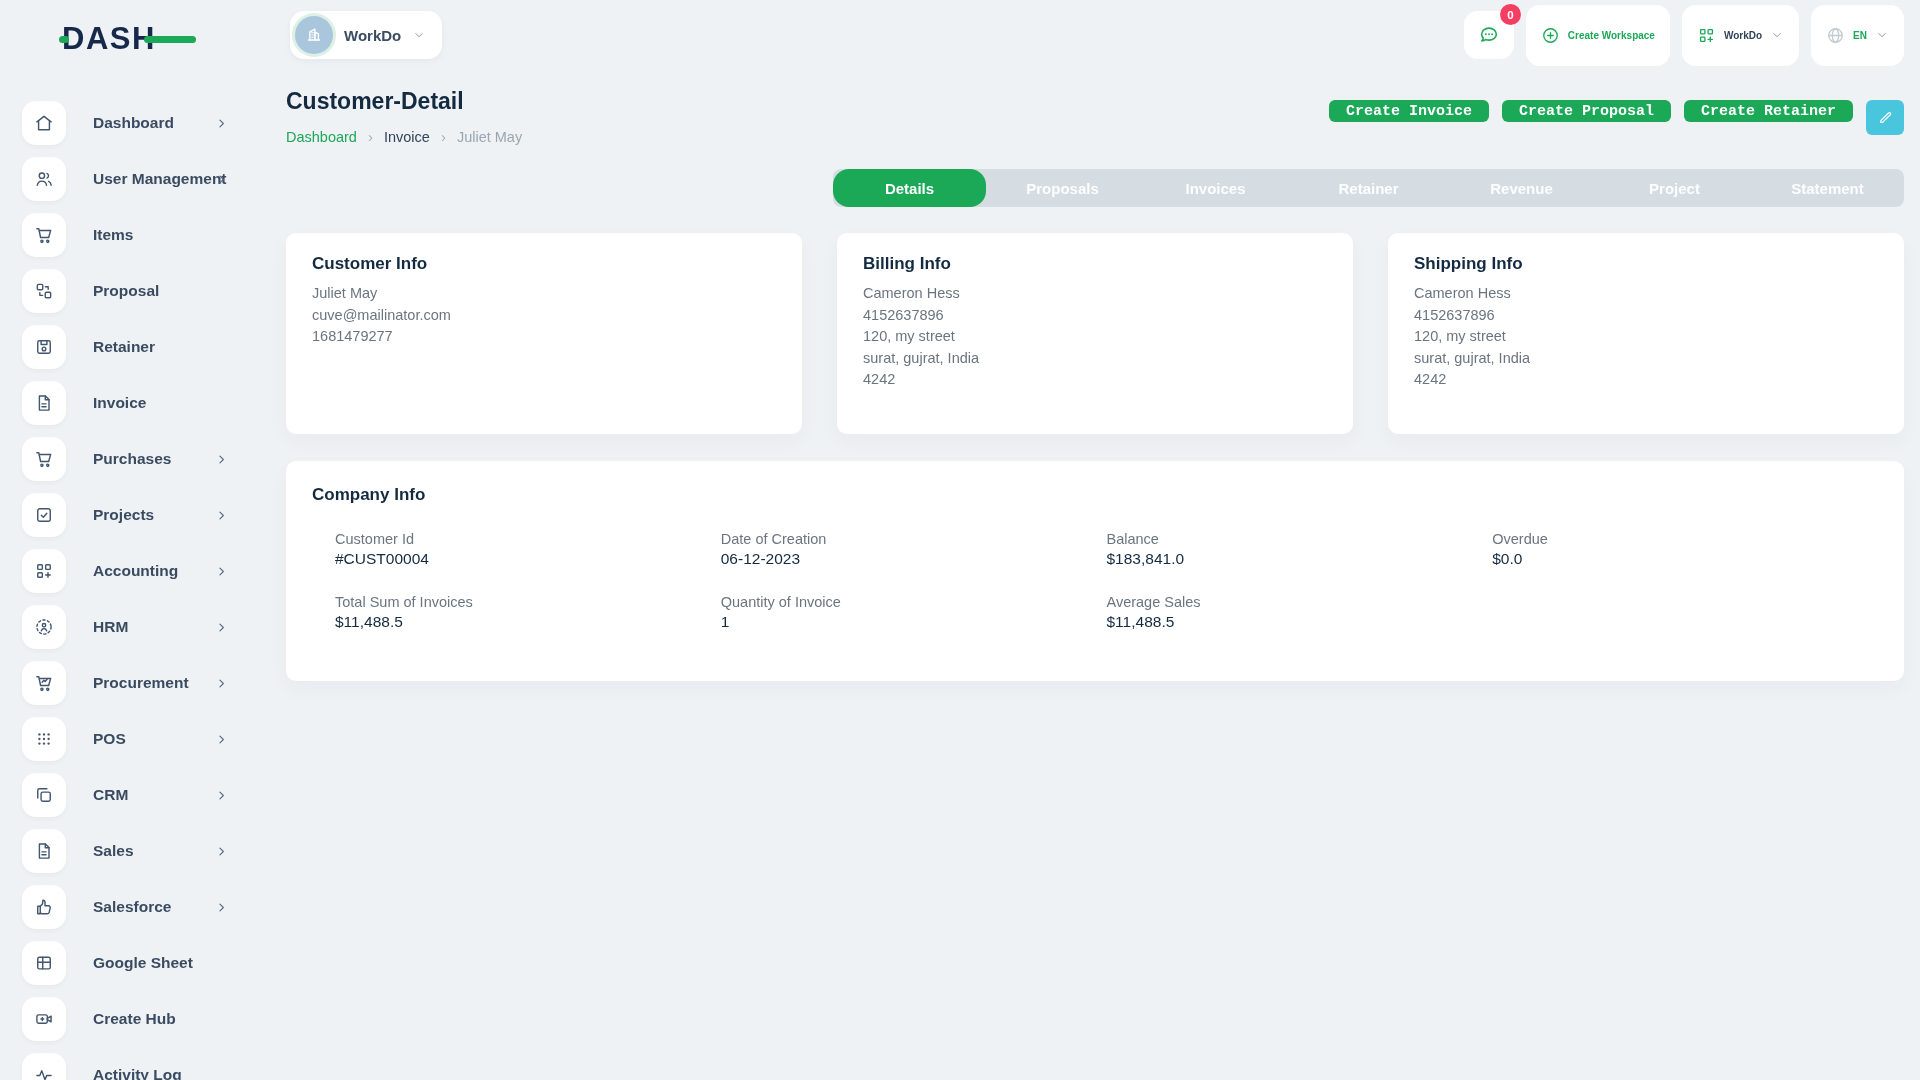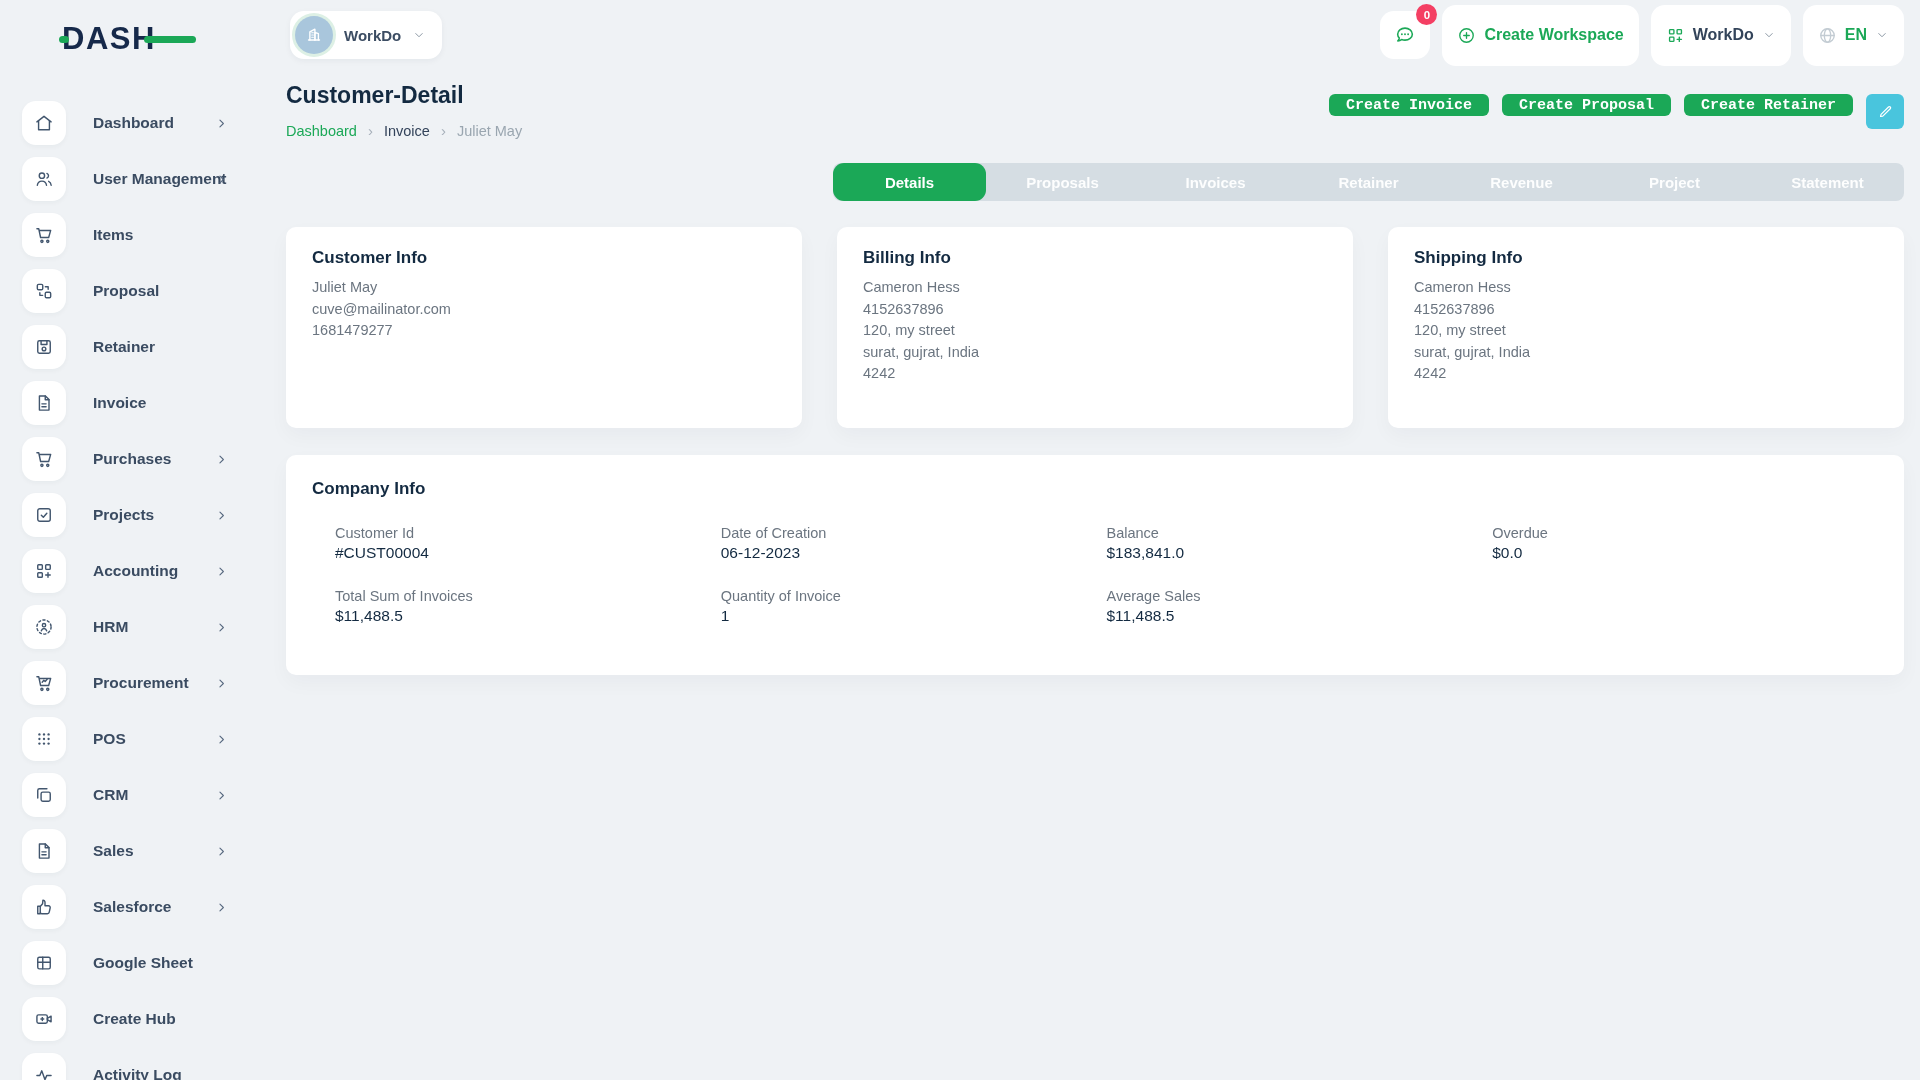--- a/index.html
+++ b/index.html
@@ -28,60 +28,60 @@
   .chev svg{width:14px;height:14px;}
 
   .top-right{position:absolute;right:16px;top:11px;display:flex;gap:12px;align-items:center;height:48px;}
   .chat-btn{position:relative;width:50px;height:48px;background:#fff;border-radius:14px;
     display:flex;align-items:center;justify-content:center;color:var(--primary-green,#1ba857);}
   .chat-btn svg{width:22px;height:22px;}
   .badge{position:absolute;top:-7px;right:-7px;min-width:21px;height:21px;border-radius:11px;
     background:var(--badge-pink,#f43f63);color:#fff;font-size:11.5px;font-weight:700;
     display:flex;align-items:center;justify-content:center;}
   .pill{height:61px;background:#fff;border-radius:14px;display:flex;align-items:center;gap:8px;
-    padding:0 15px;font-size:16px;font-weight:700;}
+    padding:0 15px;font-size:10px;font-weight:700;}
   .pill .ico{display:flex;}
   .pill .ico svg{width:19px;height:19px;}
   .create-ws{color:var(--primary-green,#1ba857);}
   .workdo-menu .ico{color:var(--primary-green,#1ba857);}
   .workdo-menu .lbl{color:#33445a;}
   .lang .globe{color:#c3ccd3;}
   .lang .code{color:var(--primary-green,#1ba857);}
 
   
   .sidebar{position:absolute;left:0;top:70px;bottom:0;width:260px;padding-top:25px;box-sizing:border-box;overflow:hidden;}
   .side-item{display:flex;align-items:center;height:56px;padding-left:22px;cursor:pointer;position:relative;}
   .icon-box{width:44px;height:44px;background:#fff;border-radius:14px;display:flex;align-items:center;
     justify-content:center;color:#42566e;box-shadow:0 2px 5px rgba(20,40,60,.04);flex:none;}
   .icon-box svg{width:20px;height:20px;}
   .side-label{margin-left:27px;font-size:15.5px;font-weight:600;color:#3a4b61;}
   .side-chev{position:absolute;left:214px;color:#55677e;display:flex;}
   .side-chev svg{width:15px;height:15px;}
 
   
   .main{position:absolute;left:286px;top:70px;right:16px;}
-  .page-head{display:flex;justify-content:space-between;align-items:flex-start;margin-top:12px;}
+  .page-head{display:flex;justify-content:space-between;align-items:flex-start;margin-top:18px;}
   h1{margin:0;font-size:23px;font-weight:700;color:#132a41;}
   .breadcrumb{display:flex;align-items:center;gap:11px;margin-top:13px;font-size:14.5px;}
   .bc-link{color:var(--primary-green,#1ba857);cursor:pointer;}
   .bc-plain{color:#33435a;cursor:pointer;}
   .bc-muted{color:#9aa6b0;}
   .bc-sep{color:#a7b0ba;font-size:15px;}
 
   .actions{display:flex;gap:13px;margin-top:12px;}
   .btn-primary{height:22px;padding:0 17px;border-radius:6px;background:var(--primary-green,#1ba857);
     color:#fff;font-size:15px;font-weight:600;font-family:Liberation Mono, monospace;}
   .edit-btn{width:38px;height:35px;border-radius:6px;background:var(--edit-cyan,#49c5dd);color:#fff;
     display:flex;align-items:center;justify-content:center;}
   .edit-btn svg{width:17px;height:17px;}
 
   .tabs-row{display:flex;justify-content:flex-end;margin-top:24px;}
   .tabs{width:1071px;background:var(--tab-inactive-bg,#d5dde3);border-radius:8px;display:flex;}
   .tab{flex:1;height:38px;display:flex;align-items:center;justify-content:center;font-size:15px;
-    font-weight:600;color:rgba(255,255,255,.95);cursor:pointer;border-radius:11px;}
+    font-weight:600;color:rgba(255,255,255,.95);cursor:pointer;border-radius:16px;}
   .tab.active{background:var(--primary-green,#1ba857);color:#fff;}
 
   .cards{display:flex;gap:35px;margin-top:26px;}
   .card{background:#fff;border-radius:10px;box-shadow:0 8px 20px rgba(18,38,63,.035);}
   .info-card{flex:1;height:201px;padding:21px 26px;box-sizing:border-box;}
   .card h2{margin:0;font-size:17px;font-weight:700;color:#132a41;}
   .info-lines{margin-top:9px;font-size:14.5px;line-height:21.5px;color:#6b7580;}
 
   .company{margin-top:27px;height:220px;padding:24px 26px;box-sizing:border-box;}
   .fields{display:grid;grid-template-columns:repeat(4,1fr);row-gap:26px;margin-top:26px;padding-left:23px;}

